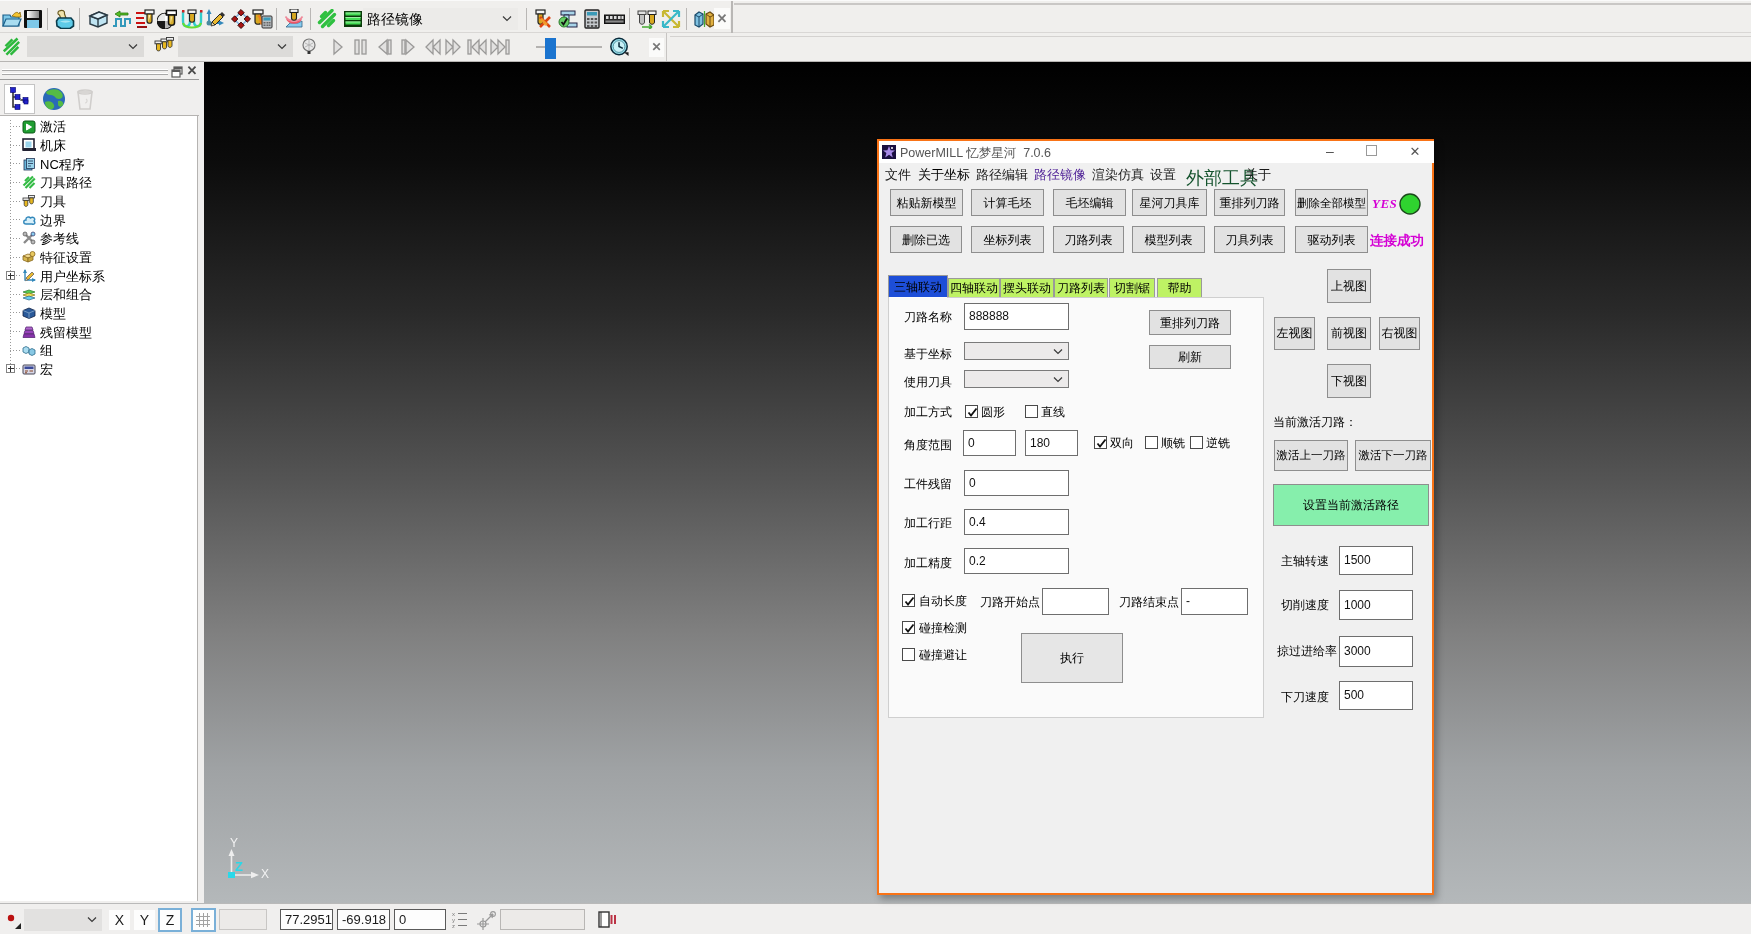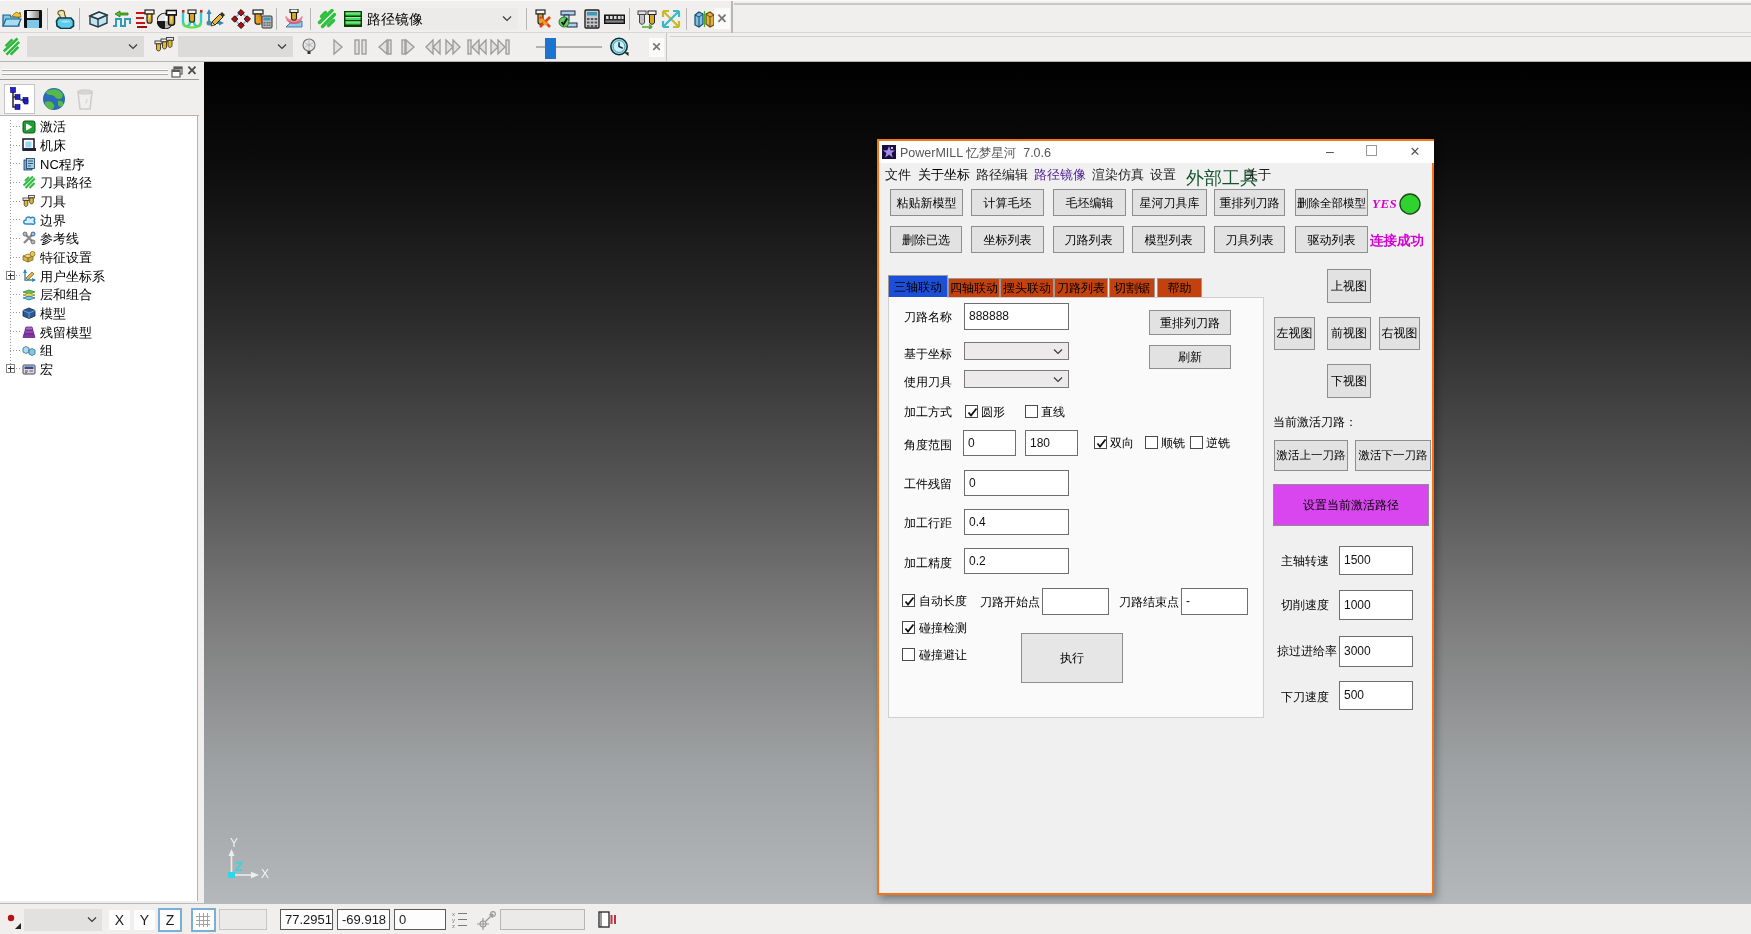--- a/index.html
+++ b/index.html
@@ -15,21 +15,21 @@
 #statusbar{position:absolute;left:0;top:903px;width:1751px;height:31px;background:#f0efee;border-top:1px solid #b9b9b9;}
 .sbtn{position:absolute;top:5px;height:22px;background:#fdfdfd;border:1px solid #f0efee;text-align:center;font-size:14px;color:#1a1a1a;line-height:20px;}
 .sbox{position:absolute;top:5px;height:21px;background:#fdfdfd;border:1px solid #5a5a5a;font-size:13px;color:#1a1a1a;line-height:19px;padding-left:4px;}
 #dialog{position:absolute;left:877px;top:139px;width:557px;height:756px;background:#f0f0f0;border:2px solid #f97316;box-shadow:3px 4px 7px rgba(0,0,0,0.30);}
 .dbtn{position:absolute;background:#e2e2e2;border:1px solid #8e8e8e;color:#000;text-align:center;font-size:12px;white-space:nowrap;overflow:hidden;}
 .dtxt{position:absolute;background:#fff;border:1px solid #6e6e6e;font-size:12px;color:#111;padding:2px 4px;}
 .dlabel{position:absolute;font-size:12px;color:#000;white-space:nowrap;}
 .chk{position:absolute;width:13px;height:13px;background:#fff;border:1px solid #4a4a4a;}
 .chk svg{position:absolute;left:0px;top:0px;}
 .combo{position:absolute;background:#eceaea;border:1px solid #7a7a7a;}
-.tab{position:absolute;background:#c2410c;border:1px solid #9a9a9a;border-bottom:none;font-size:12px;color:#000;text-align:center;white-space:nowrap;overflow:hidden;}
+.tab{position:absolute;background:#bef264;border:1px solid #9a9a9a;border-bottom:none;font-size:12px;color:#000;text-align:center;white-space:nowrap;overflow:hidden;}
 .tree-item{position:absolute;left:40px;font-size:13px;color:#000;white-space:nowrap;}
 .magenta{color:#d400d4;}
 </style></head>
 <body>
 <div id="toolbar1">
 <svg class="ico" style="left:2px" viewBox="0 0 20 20">
       <path d="M1 6 L8 6 L9 8 L17 8 L17 17 L1 17 Z" fill="#7ec8e8" stroke="#1a5f8a" stroke-width="1.2"></path>
       <path d="M1 17 L4 10 L19 10 L16 17 Z" fill="#a8dcf0" stroke="#1a5f8a" stroke-width="1.2"></path>
       <path d="M10 7 C14 2 16 3 17 5 L18 3 L19 8 L14 8 Z" fill="#f4c430" stroke="#8a6a10" stroke-width="0.8"></path>
     </svg>
@@ -639,21 +639,21 @@
 <div class="dlabel" style="left:40px;top:506px">碰撞避让</div>
 <div class="dbtn" style="left:142px;top:492px;width:102px;height:50px;line-height:48px;background:#e6e6e6">执行</div>
 <div class="dbtn" style="left:448px;top:128px;width:44px;height:34px;line-height:32px">上视图</div>
 <div class="dbtn" style="left:395px;top:176px;width:41px;height:33px;line-height:31px">左视图</div>
 <div class="dbtn" style="left:448px;top:176px;width:44px;height:33px;line-height:31px">前视图</div>
 <div class="dbtn" style="left:500px;top:176px;width:41px;height:33px;line-height:31px">右视图</div>
 <div class="dbtn" style="left:448px;top:223px;width:44px;height:34px;line-height:32px">下视图</div>
 <div class="dlabel" style="left:394px;top:273px">当前激活刀路：</div>
 <div class="dbtn" style="left:395px;top:299px;width:74px;height:31px;line-height:29px;font-size:11.5px">激活上一刀路</div>
 <div class="dbtn" style="left:476px;top:299px;width:76px;height:31px;line-height:29px;font-size:11.5px">激活下一刀路</div>
-<div class="dbtn" style="left:394px;top:343px;width:156px;height:42px;line-height:40px;background:#d946ef">设置当前激活路径</div>
+<div class="dbtn" style="left:394px;top:343px;width:156px;height:42px;line-height:40px;background:#86efac">设置当前激活路径</div>
 <div class="dlabel" style="left:402px;top:412px">主轴转速</div>
 <div class="dtxt" style="left:460px;top:405px;width:74px;height:29px;line-height:23px">1500</div>
 <div class="dlabel" style="left:402px;top:456px">切削速度</div>
 <div class="dtxt" style="left:460px;top:449px;width:74px;height:30px;line-height:24px">1000</div>
 <div class="dlabel" style="left:398px;top:502px">掠过进给率</div>
 <div class="dtxt" style="left:460px;top:495px;width:74px;height:31px;line-height:25px">3000</div>
 <div class="dlabel" style="left:402px;top:548px">下刀速度</div>
 <div class="dtxt" style="left:460px;top:540px;width:74px;height:29px;line-height:23px">500</div>
 </div>
 

